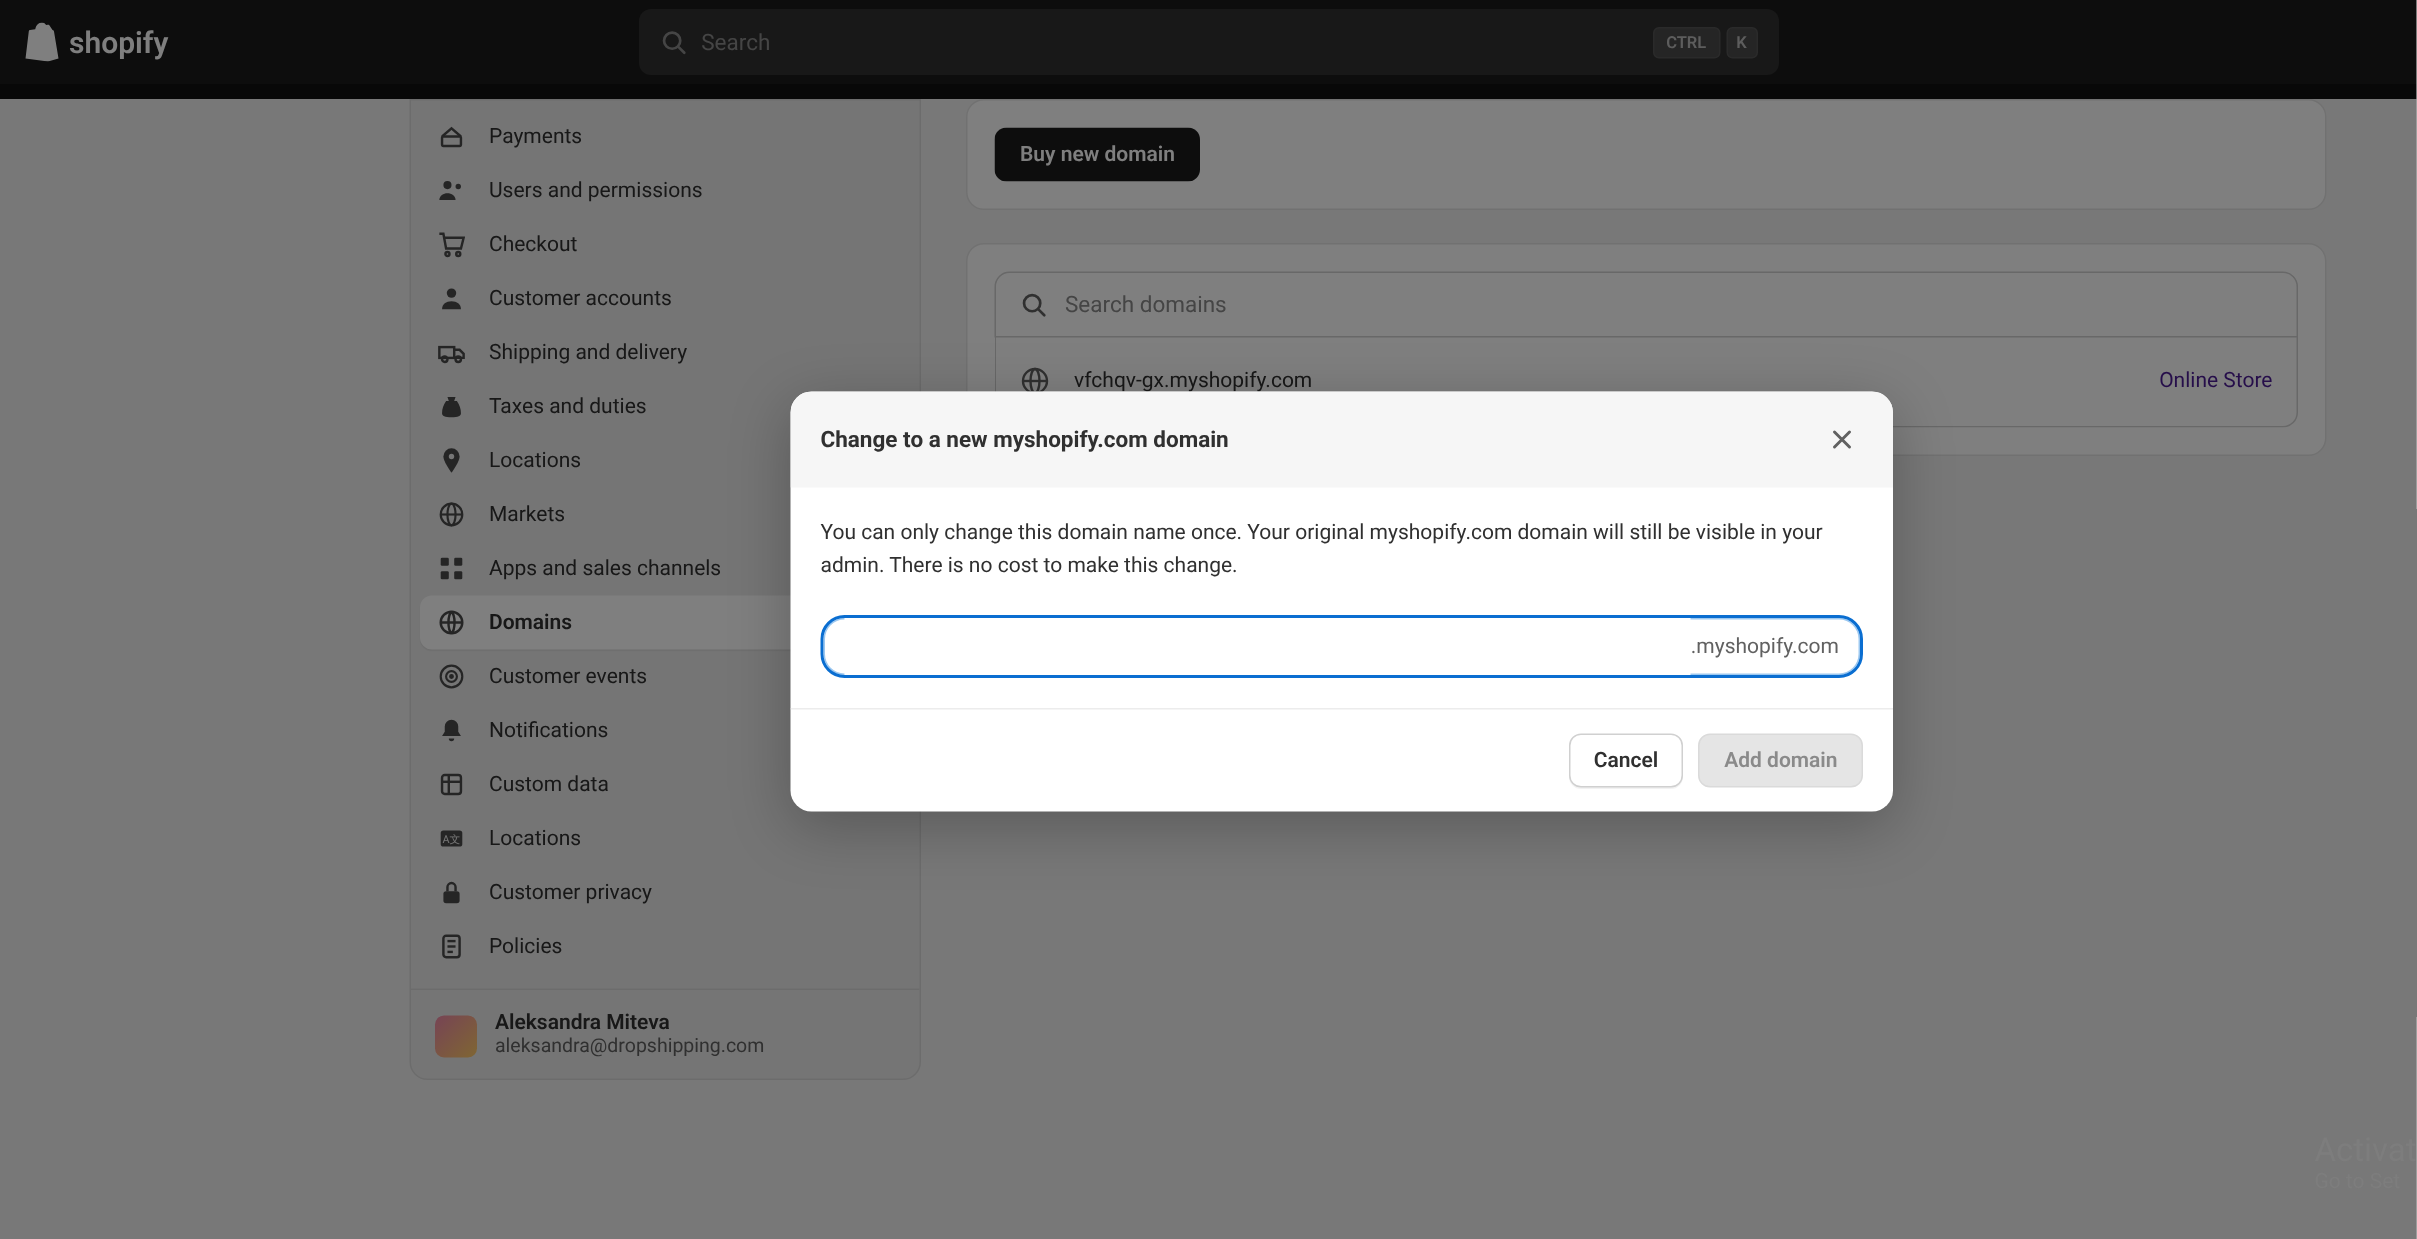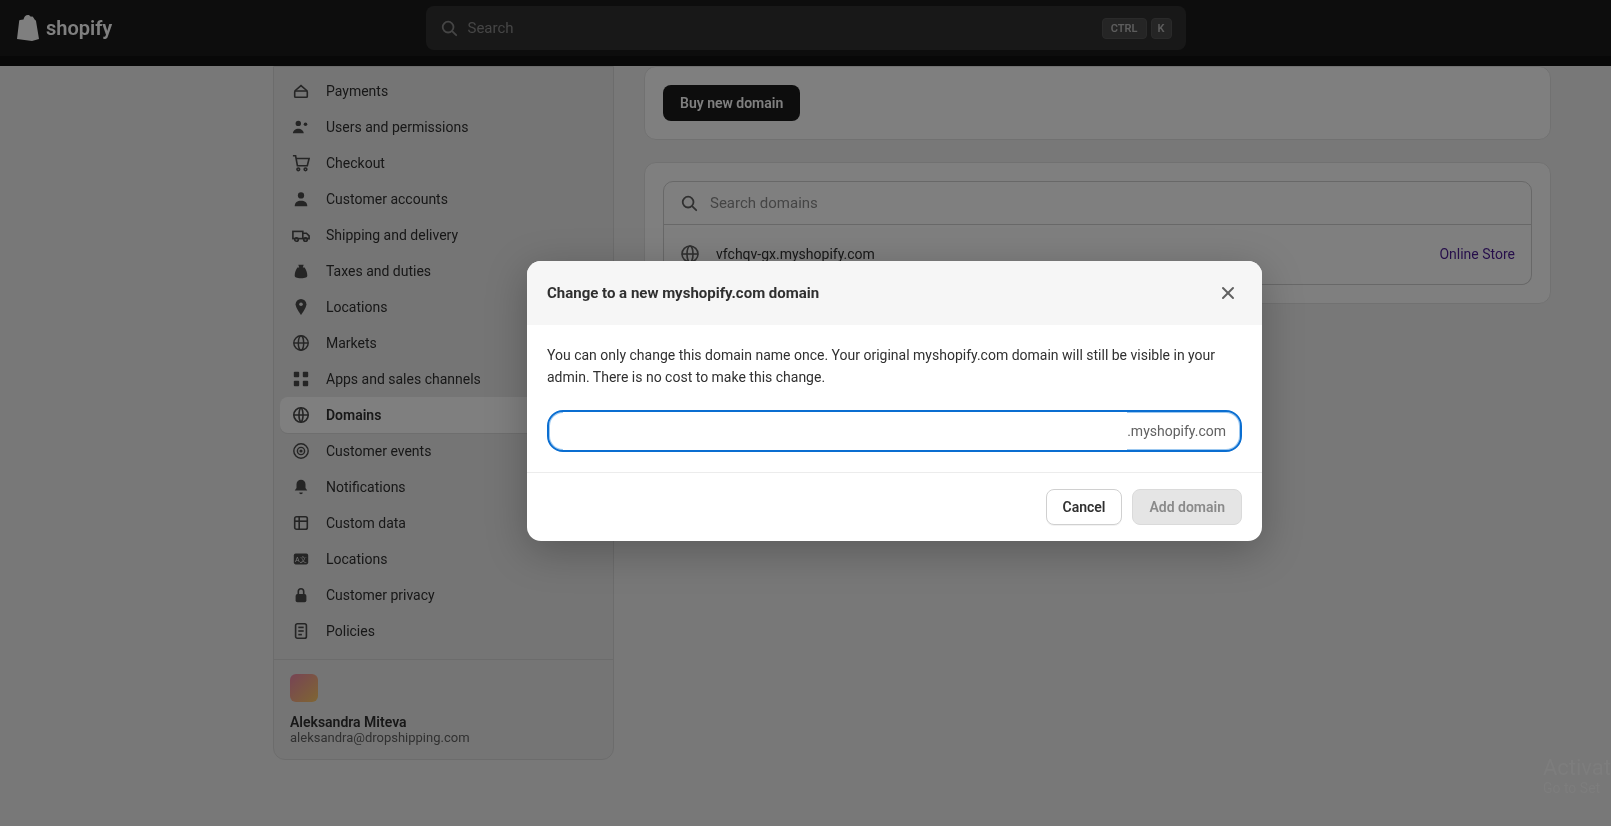--- a/index.html
+++ b/index.html
@@ -19,21 +19,21 @@
 
 .page { display: flex; position: absolute; top: 66px; left: 0; right: 0; bottom: 0; }
 
 .sidebar-panel { position: absolute; left: 273px; top: 0; width: 341px; background: #ebebeb; border: 1px solid #d9d9d9; border-radius: 0 0 12px 12px; padding-bottom: 0; }
 .sidebar-items { padding: 6px 6px 0 6px; }
 .side-item { display: flex; align-items: center; gap: 14px; padding: 8px 12px; border-radius: 8px; cursor: pointer; color: #303030; }
 .side-item.active { background: #fff; box-shadow: 0 1px 1px rgba(0,0,0,.07); font-weight: 600; }
 .side-item .icon { width: 20px; height: 20px; display: flex; align-items: center; justify-content: flex-start; color: #4a4a4a; }
 .side-item span.label { font-size: 14px; }
 .side-sep { height: 1px; background: #d9d9d9; margin: 10px 0 0 0; }
-.user-block { display: flex; align-items: flex-start; gap: 12px; padding: 14px 16px; flex-direction: column; }
+.user-block { display: flex; align-items: flex-end; gap: 12px; padding: 14px 16px; }
 .avatar { width: 28px; height: 28px; border-radius: 6px; background: linear-gradient(135deg,#e8a 0%,#fc6 100%); }
 .user-text .uname { font-size: 14px; font-weight: 600; color: #303030; }
 .user-text .uemail { font-size: 13px; color: #616161; }
 
 .main { position: absolute; left: 644px; top: 0; right: 60px; }
 .action-card { background: #fff; border: 1px solid #e3e3e3; border-radius: 12px; padding: 18px; margin-bottom: 22px; display: flex; gap: 10px; }
 .btn { border-radius: 8px; padding: 9px 16px; font-size: 14px; font-weight: 600; cursor: pointer; border: 1px solid transparent; }
 .btn-dark { background: #1a1a1a; color: #fff; }
 .btn-light { background: #fff; color: #303030; border: 1px solid #d0d0d0; box-shadow: 0 1px 0 rgba(0,0,0,.05); }
 .btn-disabled { background: #e5e5e5; color: #8a8a8a; border: 1px solid #dadada; cursor: default; }

